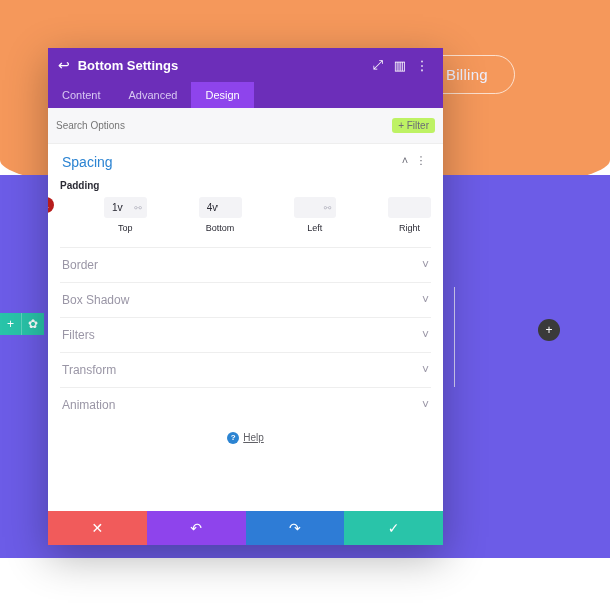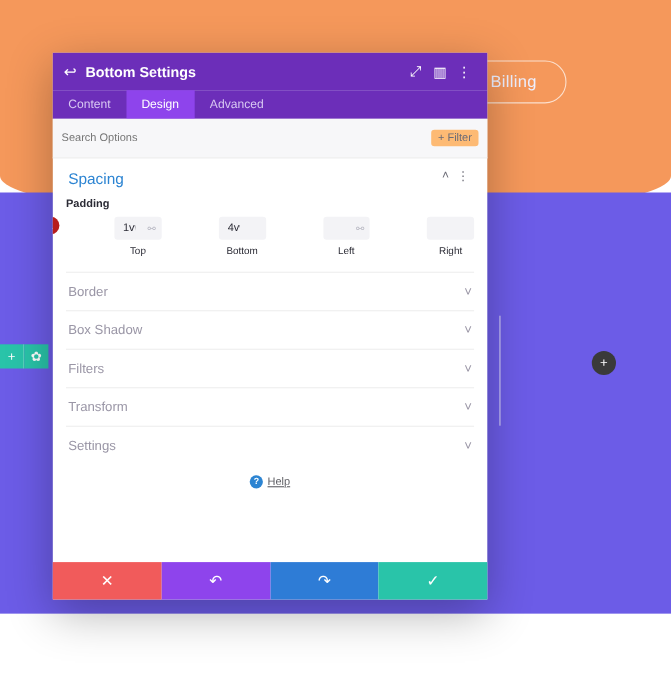--- a/index.html
+++ b/index.html
@@ -18,21 +18,21 @@
 .panel { position: absolute; top: 48px; left: 48px; width: 395px; height: 497px; background: #fff; box-shadow: 0 12px 40px rgba(0,0,0,.3); display: flex; flex-direction: column; }
 .panel-header { background: #6c2eb9; color: #fff; height: 34px; display: flex; align-items: center; padding: 0 10px; font-size: 13px; }
 .panel-header .back { margin-right: 8px; font-size: 14px; cursor: pointer; }
 .panel-header .title { font-weight: 600; flex: 1; }
 .panel-header .hicon { width: 22px; text-align: center; cursor: pointer; font-size: 13px; }
 .panel-tabs { background: #6c2eb9; display: flex; font-size: 11px; align-items: flex-end; }
 .panel-tab { padding: 7px 14px; color: #d8c8f2; cursor: pointer; }
 .panel-tab.active { background: #8e44ec; color: #fff; }
 .filter-bar { background: #f7f7f9; display: flex; align-items: center; height: 36px; padding: 0 8px; font-size: 10px; color: #9a96a6; border-bottom: 1px solid #eee; }
 .filter-bar input { flex: 1; border: none; background: transparent; font-size: 10px; color: #9a96a6; outline: none; }
-.filter-btn { background: #fdba74; border-radius: 3px; padding: 2px 6px; font-size: 10px; color: #6b6b76; cursor: pointer; }
+.filter-btn { background: #bef264; border-radius: 3px; padding: 2px 6px; font-size: 10px; color: #6b6b76; cursor: pointer; }
 .panel-body { flex: 1; overflow: auto; padding: 0 12px 8px; }
 .section-head { display: flex; padding: 10px 2px 6px; color: #2c84d2; font-size: 14px; font-weight: 500; cursor: pointer; }
 .section-head .spacer { flex: 1; }
 .sh-icon { width: 16px; text-align: center; color: #6b6b76; font-size: 11px; }
 .group-label { font-size: 10px; color: #2b2b35; font-weight: 700; padding: 4px 0 6px; }
 .padding-row { display: flex; gap: 8px; position: relative; }
 .annot { position: absolute; left: -22px; top: 0; width: 16px; height: 16px; background: #b71c1c; color: #fff; border-radius: 50%; font-size: 9px; font-weight: 700; display: flex; align-items: center; justify-content: center; }
 .pad-field { flex: 1; margin-left: 44px; }
 .pad-input-wrap { position: relative; }
 .pad-input { width: 100%; background: #f3f3f6; border: none; border-radius: 3px; padding: 5px 24px 5px 8px; font-size: 10px; color: #2b2b35; outline: none; }
@@ -72,22 +72,22 @@
   <div class="panel-header">
     <span class="back">↩</span>
     <span class="title">Bottom Settings</span>
     <span class="hicon">⤢</span>
     <span class="hicon">▥</span>
     <span class="hicon">⋮</span>
   </div>
 
   <div class="panel-tabs">
     <div class="panel-tab">Content</div>
+    <div class="panel-tab">Advanced</div>
     <div class="panel-tab active">Design</div>
-    <div class="panel-tab">Advanced</div>
   </div>
 
   <div class="filter-bar">
     <input type="text" placeholder="Search Options" style="">
     <div class="filter-btn">+ <span>Filter</span></div>
   </div>
 
   <div class="panel-body">
 
     <div class="section-head">
@@ -145,21 +145,21 @@
     </div>
     <div class="collapsed">
       <span>Filters</span>
       <span>˅</span>
     </div>
     <div class="collapsed">
       <span>Transform</span>
       <span>˅</span>
     </div>
     <div class="collapsed">
-      <span>Settings</span>
+      <span>Animation</span>
       <span>˅</span>
     </div>
 
     <div class="help-row">
       <span class="help-ic">?</span><span>Help</span>
     </div>
 
   </div>
 
   <div class="panel-footer">

